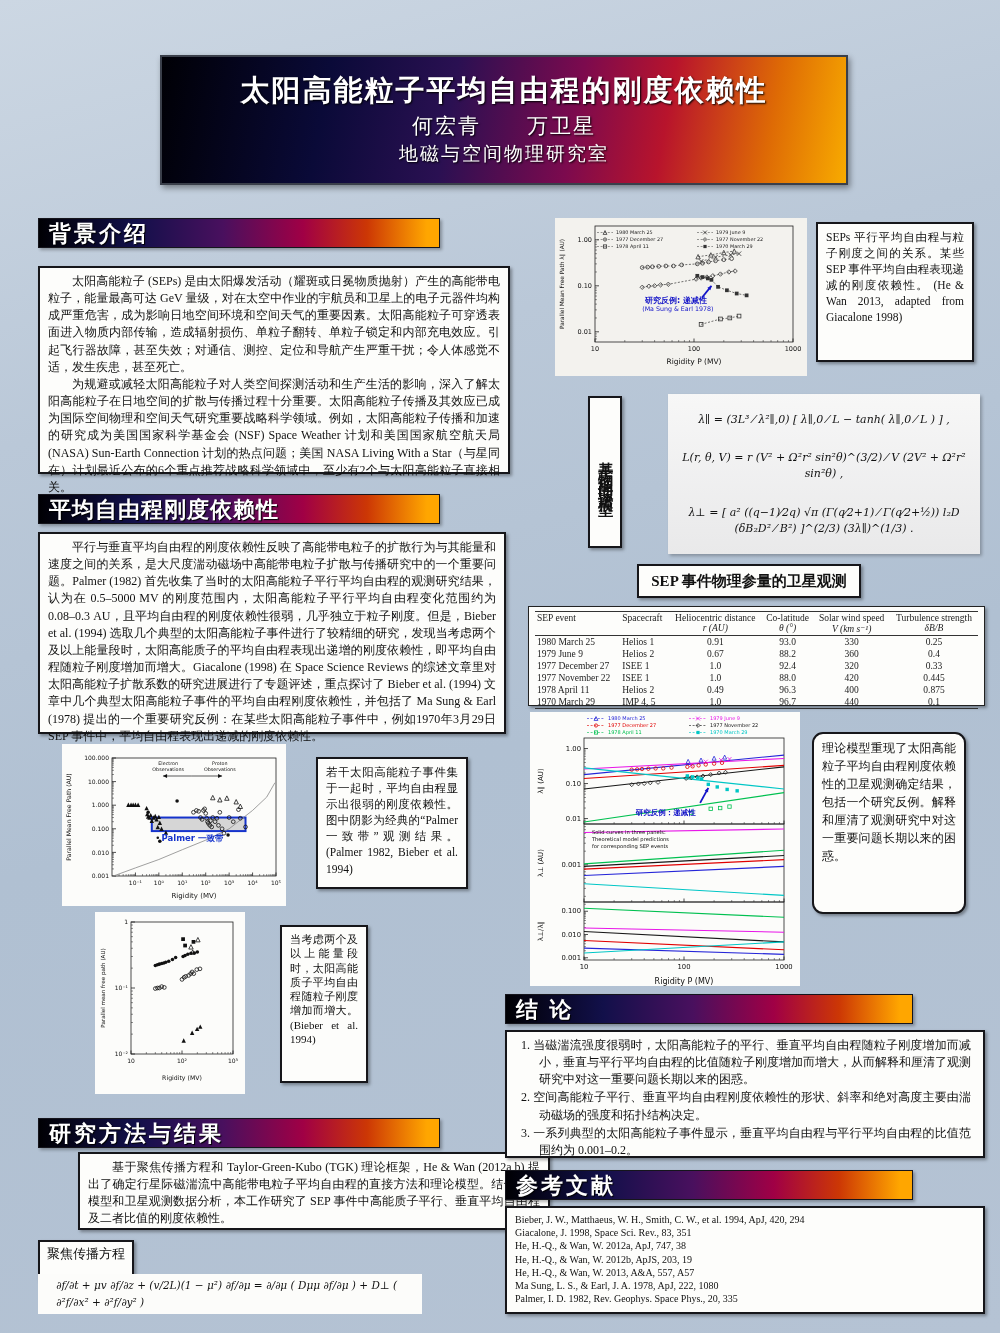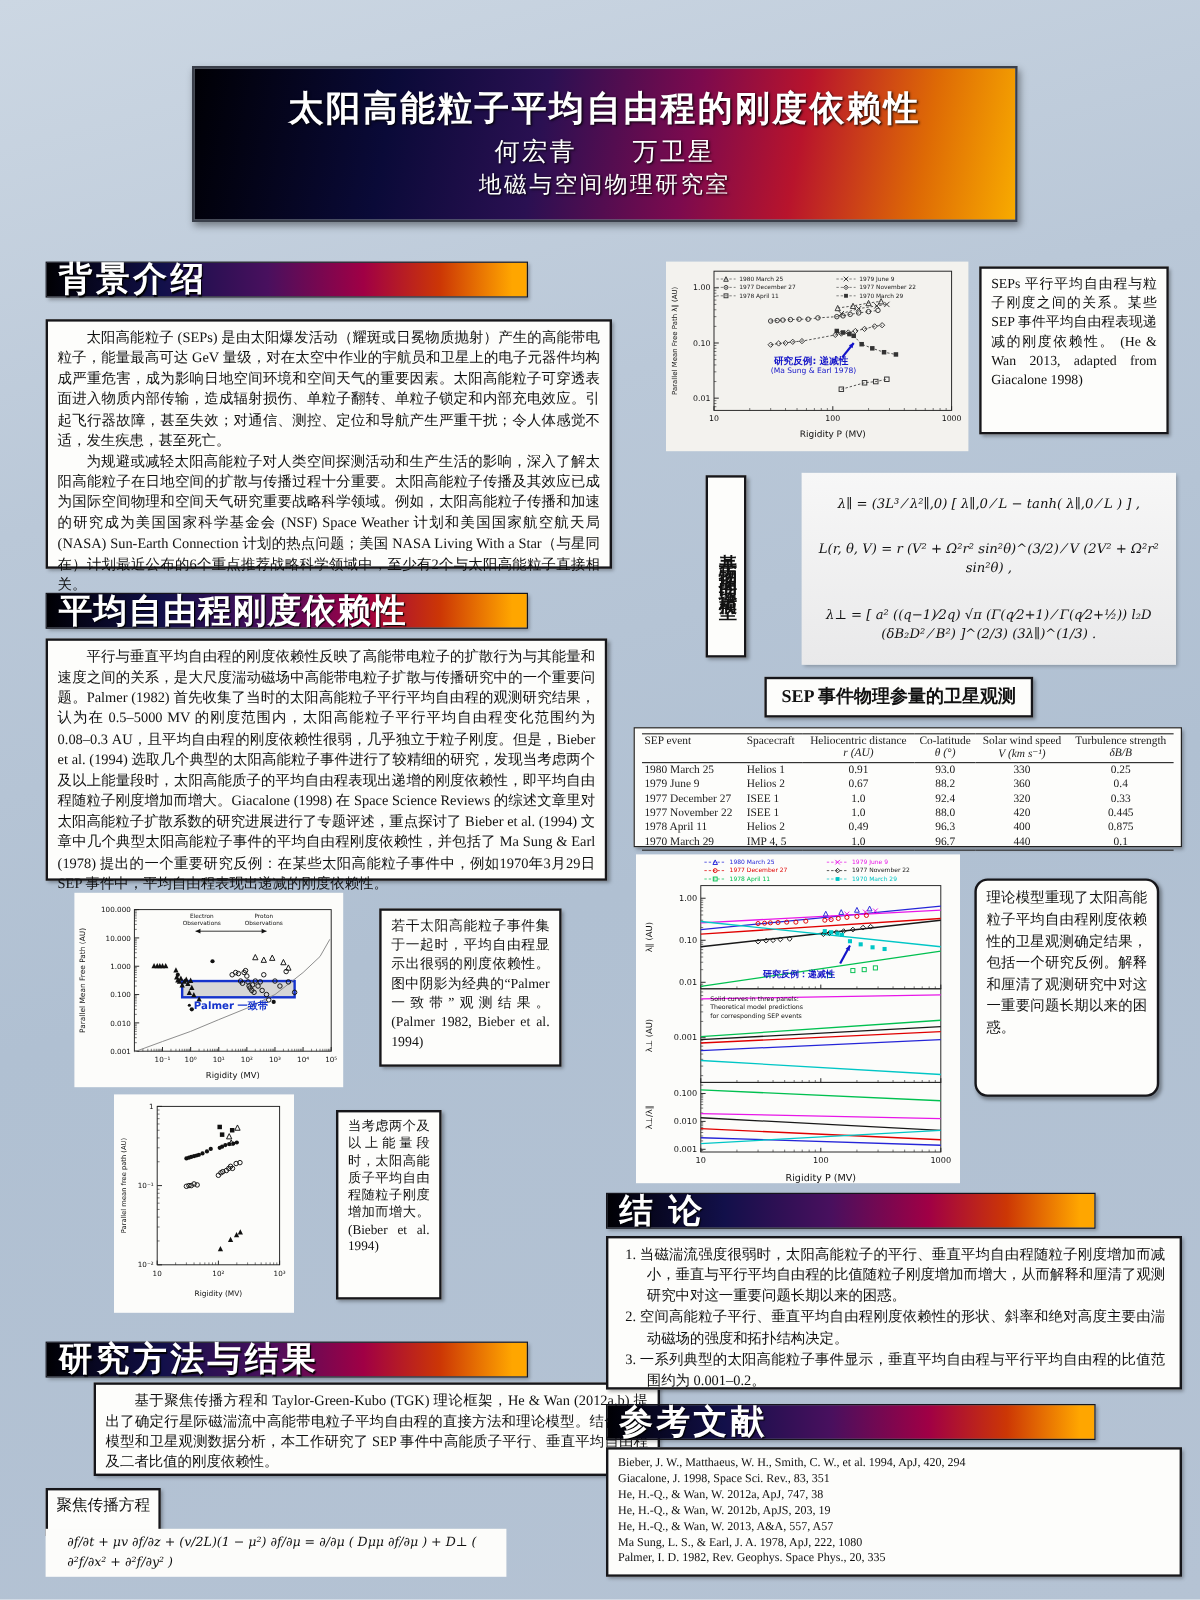--- a/index.html
+++ b/index.html
@@ -10,21 +10,21 @@
   
   #title-banner{left:160px;top:55px;width:688px;height:130px;
     background:linear-gradient(100deg,#000005 0%,#0a0a38 24%,#2a1052 42%,#7c0a4e 60%,#b8142c 73%,#de6a05 88%,#f8ab00 100%);
     border:2px solid #3a3f4a;box-shadow:2px 3px 6px rgba(0,0,0,.4);
     display:flex;flex-direction:column;justify-content:space-between;align-items:center;
     padding:14px 0 16px 0;box-sizing:border-box;color:#fff;text-align:center;}
   #title-banner .t1{font-size:29px;font-weight:bold;letter-spacing:2px;text-shadow:1px 1px 2px #000;}
   #title-banner .t2{font-size:21px;letter-spacing:2px;text-shadow:1px 1px 2px #000;}
   #title-banner .t3{font-size:19px;letter-spacing:2px;text-shadow:1px 1px 2px #000;}
   
-  .hdr{height:30px;line-height:30px;color:#fff;font-weight:bold;font-size:28px;
+  .hdr{height:30px;line-height:30px;color:#fff;font-weight:bold;font-size:22px;
     letter-spacing:3px;padding-left:10px;box-sizing:border-box;border:1px solid #15151c;
     background:linear-gradient(90deg,#000004 0%,#12104a 24%,#49105e 46%,#a00045 66%,#cc3705 82%,#ffa600 97%);
     text-shadow:1px 1px 1px #000;box-shadow:2px 2px 3px rgba(0,0,0,.3);}
   
   .box{background:#fdfdfb;border:2px solid #16161a;box-shadow:2px 2px 3px rgba(0,0,0,.35);
     box-sizing:border-box;padding:5px 8px;font-size:12px;line-height:1.43;color:#111;
     text-align:justify;}
   .box p{margin:0;text-indent:2em;}
   .note{font-size:11.5px;line-height:1.4;}
   .vert{writing-mode:vertical-rl;text-orientation:upright;letter-spacing:5px;

